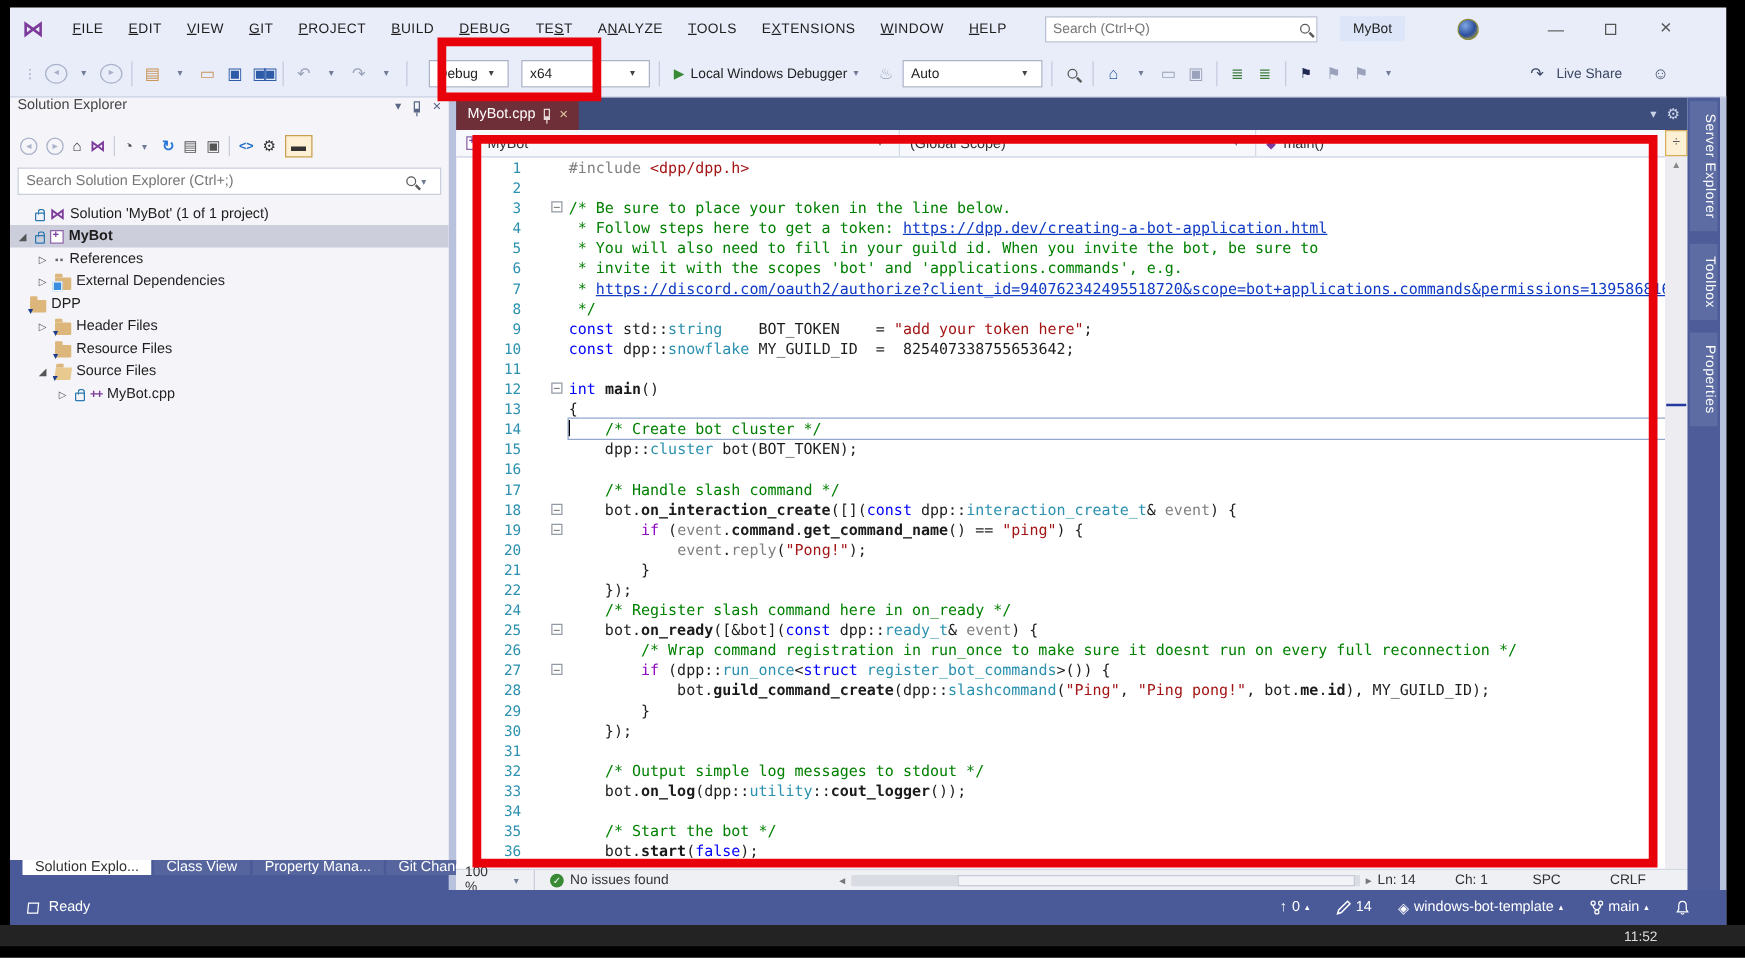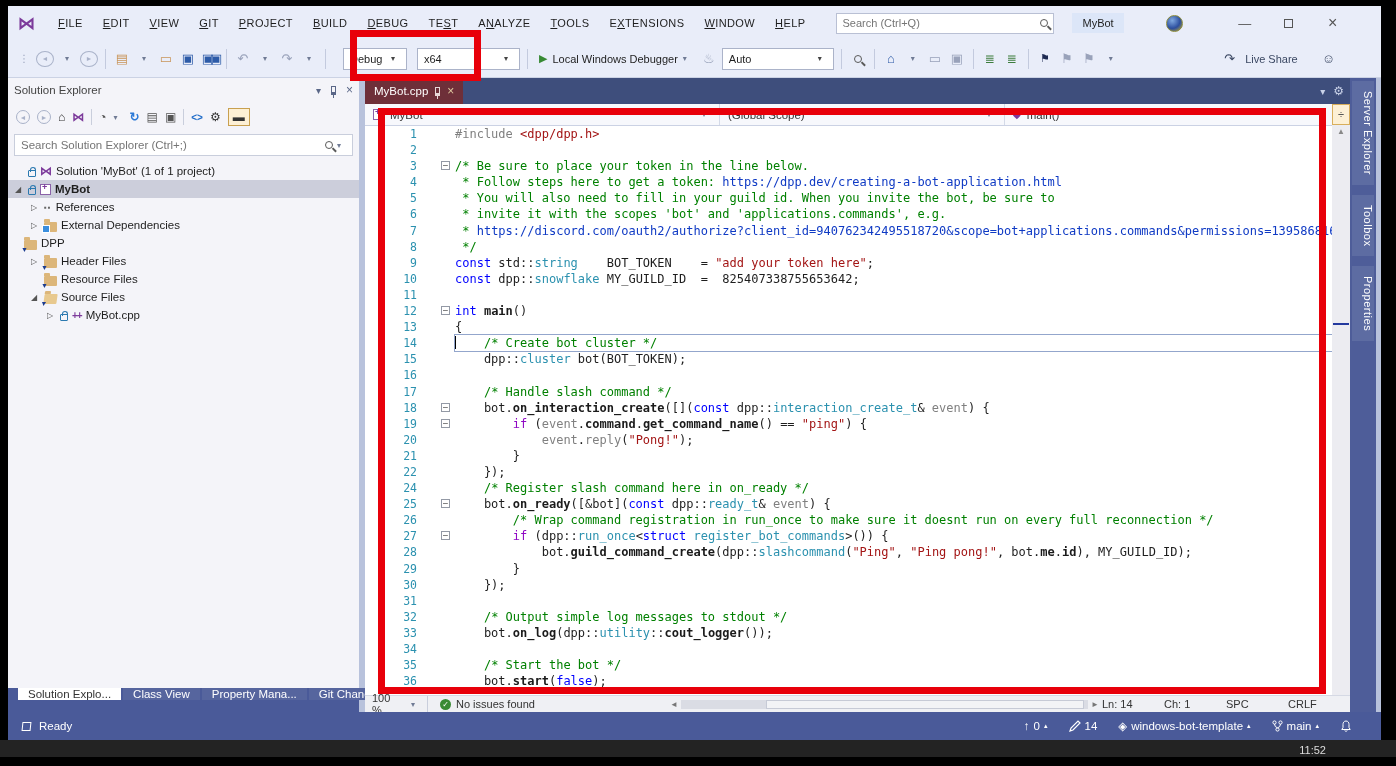--- a/index.html
+++ b/index.html
@@ -56,21 +56,21 @@
   .runbtn { display:flex; align-items:center; gap:5px; padding:0 4px; height:22px; color:#1E1E1E; }
   .play { color:var(--run-green,#388A34); font-size:11px; }
   .tb-right { margin-left:auto; display:flex; align-items:center; gap:10px; margin-right:46px; color:#3B4863; }
 
   
   .main { position:absolute; left:0; top:72px; right:0; bottom:28px; background:#B8C2DC; }
 
   
   .sidebar { position:absolute; left:0; top:0; width:352px; bottom:0; background:#F4F4F9;
     border-right:1px solid #B8C2DC; font-size:11.5px; color:#1E1E1E; }
-  .se-header { height:24px; display:flex; align-items:center; padding:0 6px; color:#444; }
+  .se-header { height:24px; display:flex; align-items:flex-start; padding:0 6px; color:#444; }
   .se-title { flex:1; font-size:11.5px; }
   .se-hicons { display:flex; gap:10px; color:#5A6788; font-size:10px; align-items:center; }
   .pin { width:5px; height:9px; border:1px solid #5A6788; border-bottom-width:3px; display:inline-block; position:relative; }
   .pin::after { content:""; position:absolute; left:1px; bottom:-6px; width:1px; height:3px; background:#5A6788; }
   .se-tools { height:30px; display:flex; align-items:center; gap:7px; padding:0 8px; font-size:12px; }
   .se-tools .sep { width:1px; height:16px; background:#C9CEDC; }
   .tool-toggled { background:#FDF0D5; border:1px solid #C8A050; padding:1px 4px; color:#333; }
   .se-search { margin:2px 6px; height:22px; background:#fff; border:1px solid #C9CEDC;
     display:flex; align-items:center; padding:0 6px; }
   .se-search input { flex:1; border:none; outline:none; background:transparent; font-size:11.5px;
@@ -130,21 +130,21 @@
   .fold { width:38px; flex:none; position:relative; }
   .foldbox { position:absolute; left:24px; top:3px; width:9px; height:9px; border:1px solid #9399A5;
     background:#fff; color:#333; font-size:8px; line-height:7px; text-align:center; }
   .lt { flex:1; color:#1E1E1E; position:relative; }
   .lt.cur-line { outline:1px solid #93A6CC; }
   .caret { position:absolute; left:0; top:1px; width:1px; height:13px; background:#000; }
   .sg-pre { color:#808080; } .sg-k { color:var(--keyword-blue,#0000FF); }
   .sg-ctrl { color:var(--control-purple,#8F08C4);margin-top:19px; } .sg-c { color:var(--comment-green,#008000); }
   .sg-s { color:var(--string-red,#A31515); } .sg-t { color:var(--type-teal,#2B91AF); }
   .sg-f { color:#1B1B1B; font-weight:bold; } .sg-p { color:#808080; }
-  .sg-u { color:#0F3AC4; }
+  .sg-u { color:#0F3AC4; text-decoration:underline; }
 
   
   .vscroll { position:absolute; right:0; top:26px; width:18px; bottom:17px; background:#ECECF1; }
   .split-grip { position:absolute; left:0; top:0; width:18px; height:21px; background:#FDF0D5;
     border:1px solid #D8AE5C; color:#555; font-size:11px; text-align:center; line-height:19px; }
   .vs-up { position:absolute; left:0; top:23px; width:18px; text-align:center; color:#888; font-size:8px; }
   .vs-mark { position:absolute; left:1px; right:1px; top:219px; height:2px; background:#23399E; }
 
   
   .ed-bottom { position:absolute; left:0; bottom:0; right:0; height:17px; background:#EFF0F4;

